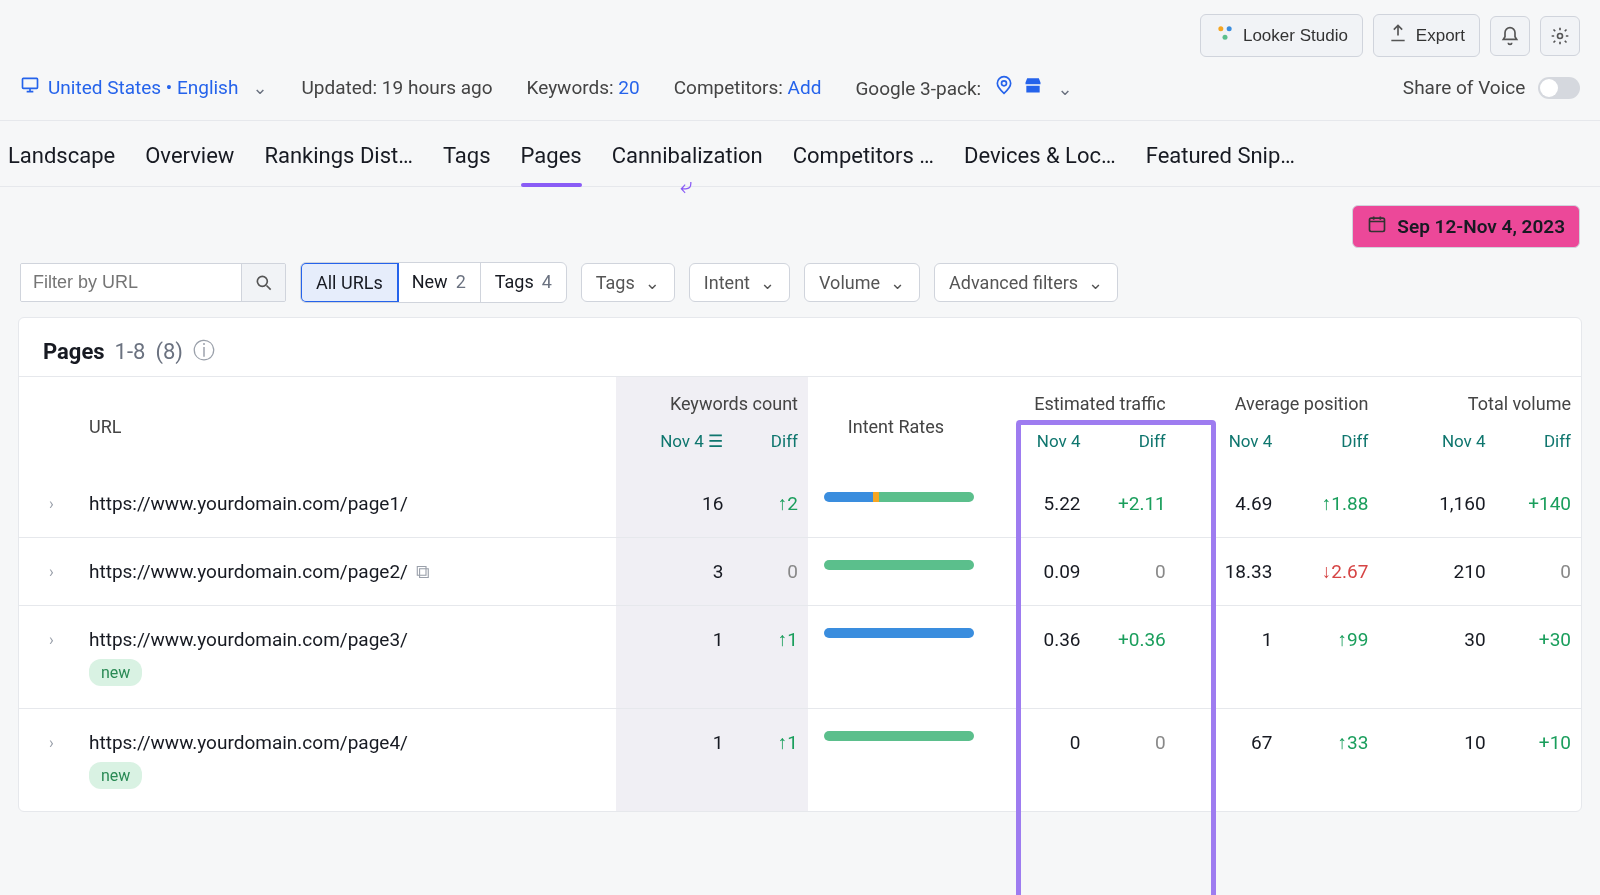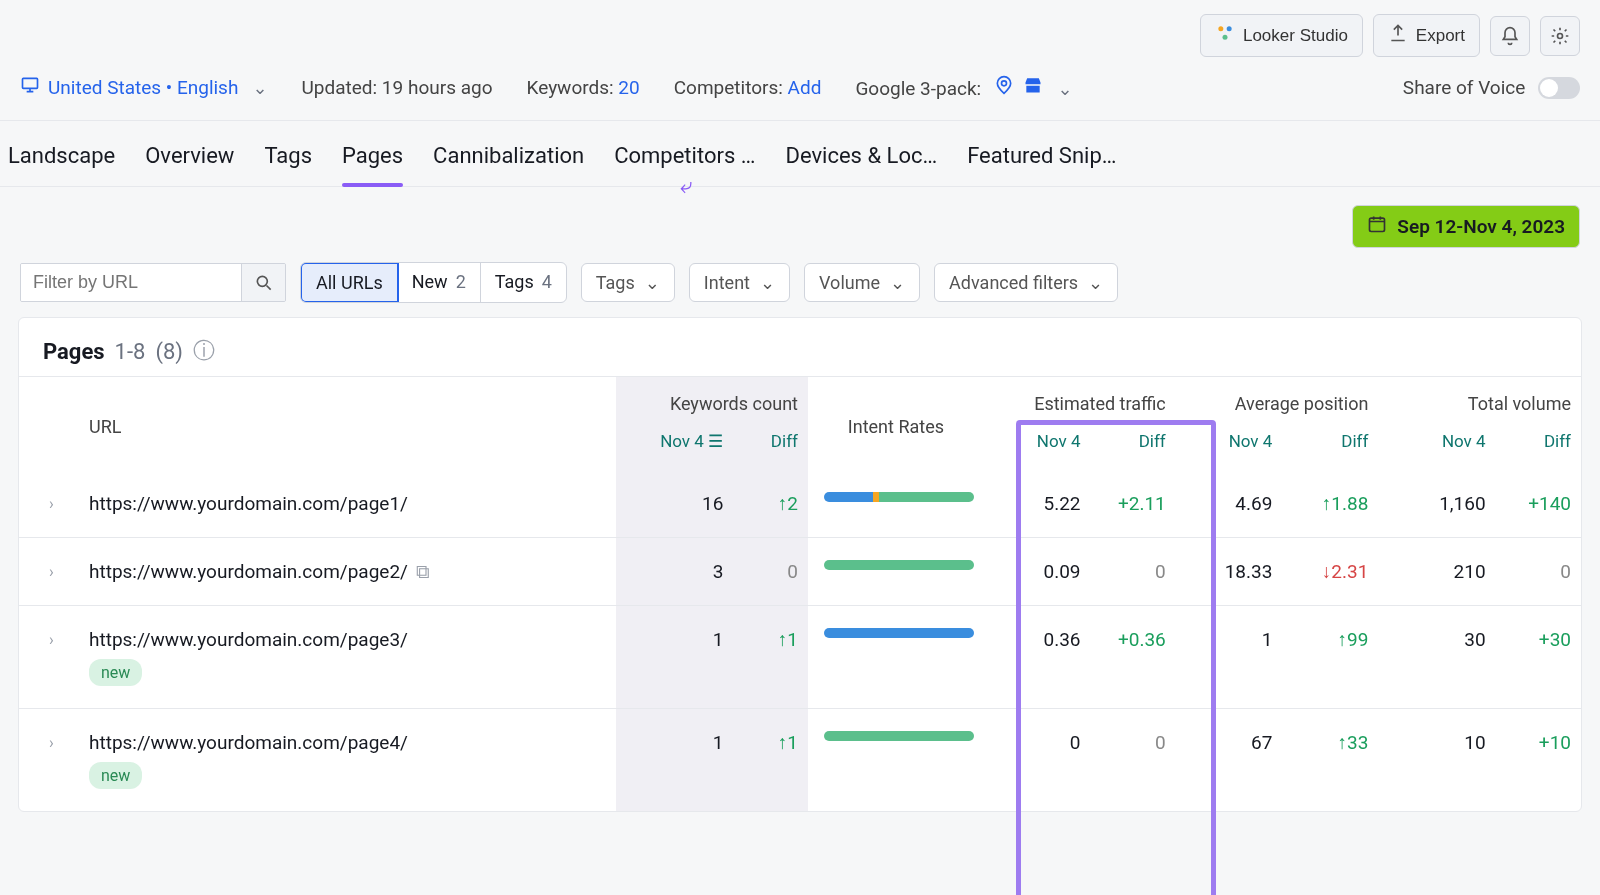--- a/index.html
+++ b/index.html
@@ -18,21 +18,21 @@
   .kv { color: #444; }
   .kv .v { color: #2563eb; }
   .toggle { width: 42px; height: 22px; border-radius: 11px; background: #d5d8de; position: relative; display: inline-block; vertical-align: middle; margin-left: 8px; }
   .toggle::after { content: ""; position: absolute; top: 2px; left: 2px; width: 18px; height: 18px; border-radius: 50%; background: #fff; }
   .tabs { display: flex; gap: 30px; padding: 22px 8px 0; font-size: 22px; color: #171a22; border-bottom: 1px solid #e6e8ec; position: relative; }
   .tab { padding-bottom: 18px; white-space: nowrap; cursor: pointer; }
   .tab.active { position: relative; }
   .tab.active::after { content: ""; position: absolute; left: 0; right: 0; bottom: -1px; height: 4px; background: #8a5cf6; border-radius: 2px; }
   .squiggle { position: absolute; left: 680px; bottom: -12px; color: #8a5cf6; font-size: 22px; }
   .filters-row { display: flex; align-items: center; gap: 14px; padding: 18px 20px 14px; }
-  .date-pill { margin-left: auto; display: inline-flex; align-items: center; gap: 10px; border: 1px solid #d0d4dc; border-radius: 6px; background: #84cc16; padding: 8px 14px; font-size: 19px; font-weight: 600; }
+  .date-pill { margin-left: auto; display: inline-flex; align-items: center; gap: 10px; border: 1px solid #d0d4dc; border-radius: 6px; background: #ec4899; padding: 8px 14px; font-size: 19px; font-weight: 600; }
   .url-filter { display: flex; border: 1px solid #d0d4dc; border-radius: 2px; overflow: hidden; }
   .url-filter input { border: none; padding: 8px 12px; font-size: 18px; width: 220px; outline: none; }
   .url-filter .search { display: flex; align-items: center; justify-content: center; width: 44px; background: #f1f3f6; border-left: 1px solid #d0d4dc; color: #555; }
   .seg { display: flex; border: 1px solid #d0d4dc; border-radius: 6px; overflow: hidden; background: #fff; }
   .seg .seg-item { padding: 8px 14px; font-size: 18px; border-right: 1px solid #d0d4dc; cursor: pointer; display: flex; gap: 8px; }
   .seg .seg-item:last-child { border-right: none; }
   .seg .seg-item.active { background: #e6edfb; border: 2px solid #2563eb; margin: -1px; border-radius: 6px 0 0 6px; }
   .seg .cnt { color: #6b7280; }
   .dd { display: inline-flex; align-items: center; gap: 10px; border: 1px solid #d0d4dc; border-radius: 6px; background: #fff; padding: 8px 14px; font-size: 18px; color: #555; cursor: pointer; }
   .card { margin: 0 18px 18px; background: #fff; border: 1px solid #e6e8ec; border-radius: 6px; }
@@ -146,20 +146,21 @@
   <span class="spacer"></span>
   <span>
     <span>Share of Voice</span>
     <span class="toggle"></span>
   </span>
 </div>
 
 <div class="tabs" id="tabs">
   <span class="tab">Landscape</span>
     <span class="tab">Overview</span>
+    <span class="tab">Rankings Dist…</span>
     <span class="tab">Tags</span>
     <span class="tab active">Pages</span>
     <span class="tab">Cannibalization</span>
     <span class="tab">Competitors …</span>
     <span class="tab">Devices &amp; Loc…</span>
     <span class="tab">Featured Snip…</span>
     <span class="squiggle">⤶</span>
 </div>
 
 <div class="filters-row">
@@ -281,21 +282,21 @@
           <td>
             <div class="bar">
               <span class="b1" style="width:0%"></span>
               <span class="b2" style="width:0%"></span>
               <span class="b3" style="width:100%"></span>
             </div>
           </td>
           <td>0.09</td>
           <td class="zero">0</td>
           <td>18.33</td>
-          <td class="neg">↓2.31</td>
+          <td class="neg">↓2.67</td>
           <td>210</td>
           <td class="zero">0</td>
         </tr>
         <tr>
           <td class="url"><span class="expand">›</span><span>https://www.yourdomain.com/page3/</span><br><span class="new-badge">new</span></td>
           <td class="shade">1</td>
           <td class="shade pos">↑1</td>
           <td>
             <div class="bar">
               <span class="b1" style="width:100%"></span>

